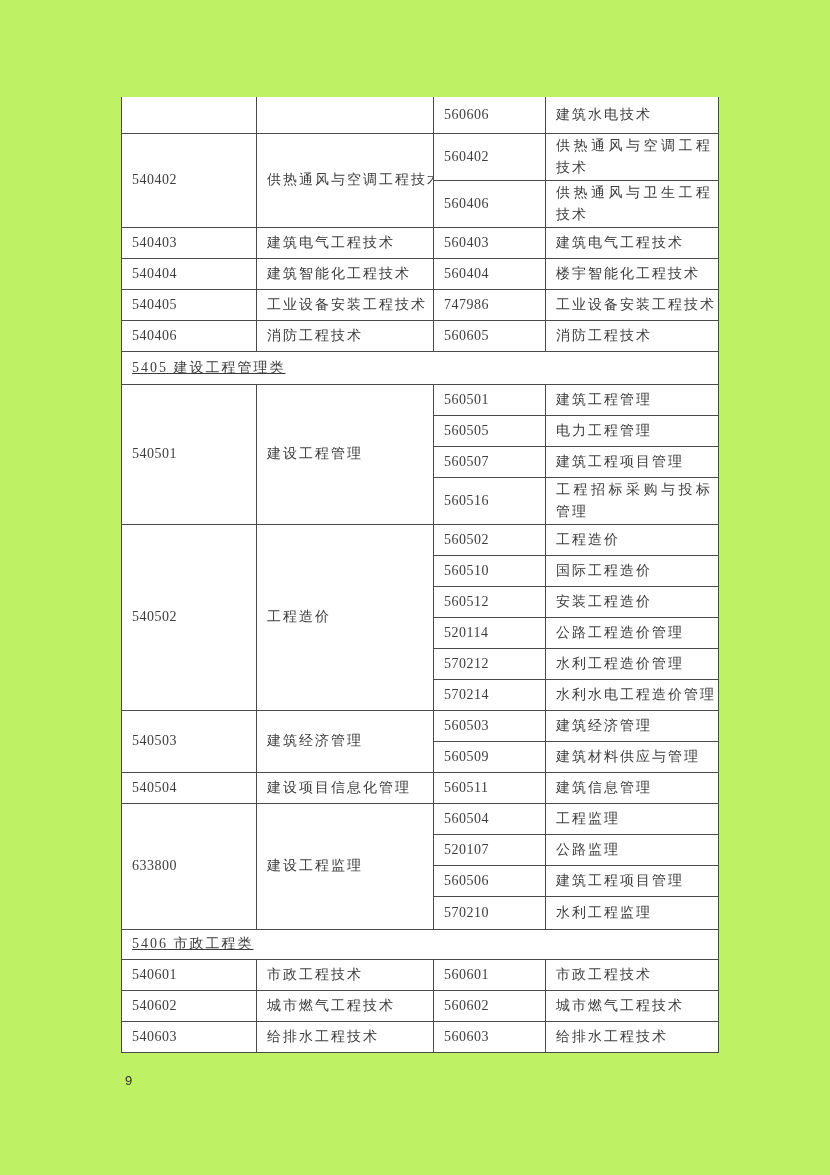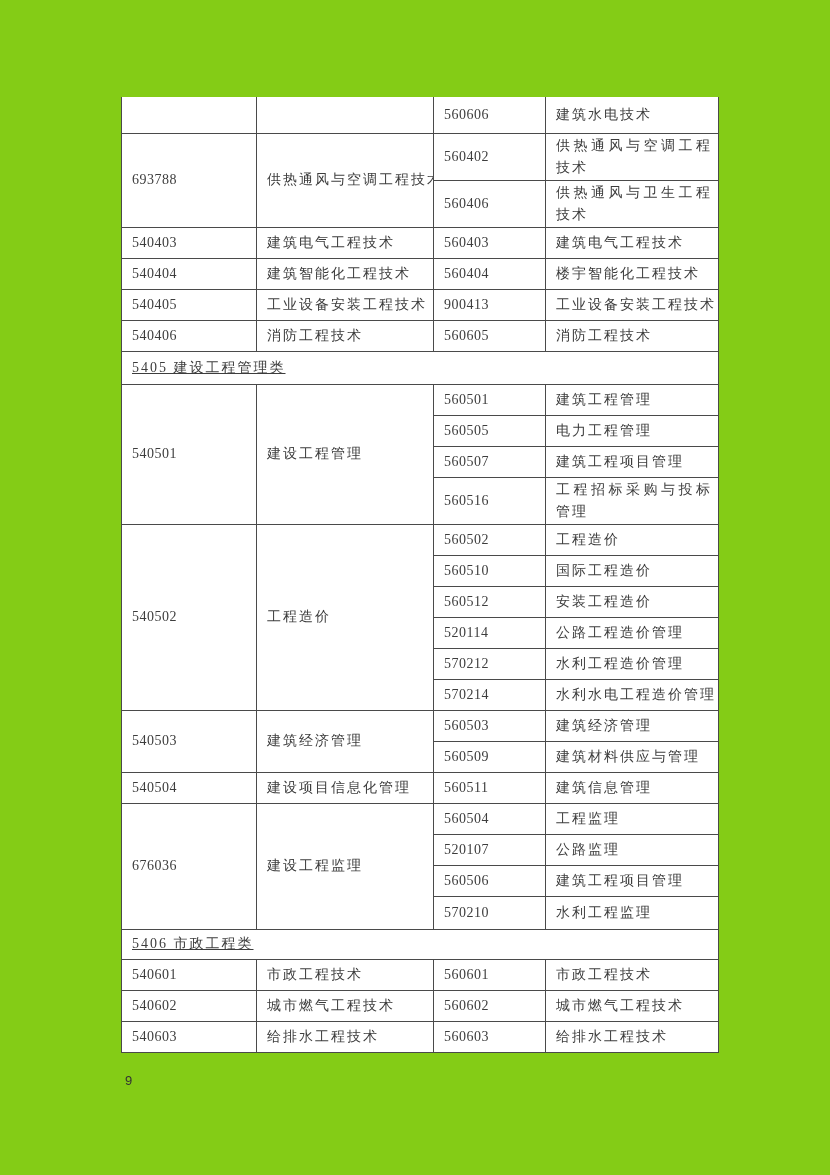--- a/index.html
+++ b/index.html
@@ -2,21 +2,21 @@
 <html><head>
 <meta charset="utf-8">
 <style>
   html, body { margin: 0; padding: 0; }
   body {
     width: 830px; height: 1175px;
     background: #ffffff;
     position: relative;
     font-family: "Liberation Serif", "DejaVu Serif", serif;
   }
-  .doc-page { position: absolute; inset: 0; background: #84cc16; overflow: hidden; }
+  .doc-page { position: absolute; inset: 0; background: #bef264; overflow: hidden; }
   table.majors {
     position: absolute; left: 121px; top: 97px;
     width: 597px;
     border-collapse: collapse;
     table-layout: fixed;
   }
   table.majors td {
     border: 1px solid #4a4a4a;
     font-size: 14px;
     color: #3d3d3d;
@@ -54,21 +54,21 @@
         <col style="width: 173px;">
       </colgroup>
     <tbody id="majors-tbody">
         <tr style="height: 36px;">
           <td class="code"></td>
           <td class="name"></td>
           <td class="code">560606</td>
           <td class="name">建筑水电技术</td>
         </tr>
         <tr style="height: 44px;">
-          <td rowspan="2" class="code">693788</td>
+          <td rowspan="2" class="code">540402</td>
           <td rowspan="2" class="name">供热通风与空调工程技术</td>
           <td class="code">560402</td>
           <td class="name2">供热通风与空调工程技术</td>
         </tr>
         <tr style="height: 44px;">
           <td class="code">560406</td>
           <td class="name2">供热通风与卫生工程技术</td>
         </tr>
         <tr style="height: 31px;">
           <td class="code">540403</td>
@@ -78,21 +78,21 @@
         </tr>
         <tr style="height: 31px;">
           <td class="code">540404</td>
           <td class="name">建筑智能化工程技术</td>
           <td class="code">560404</td>
           <td class="name">楼宇智能化工程技术</td>
         </tr>
         <tr style="height: 31px;">
           <td class="code">540405</td>
           <td class="name">工业设备安装工程技术</td>
-          <td class="code">900413</td>
+          <td class="code">747986</td>
           <td class="name">工业设备安装工程技术</td>
         </tr>
         <tr style="height: 31px;">
           <td class="code">540406</td>
           <td class="name">消防工程技术</td>
           <td class="code">560605</td>
           <td class="name">消防工程技术</td>
         </tr>
         <tr style="height: 33px;">
           <td colspan="4" class="section">5405 建设工程管理类</td>
@@ -151,21 +151,21 @@
           <td class="code">560509</td>
           <td class="name">建筑材料供应与管理</td>
         </tr>
         <tr style="height: 31px;">
           <td class="code">540504</td>
           <td class="name">建设项目信息化管理</td>
           <td class="code">560511</td>
           <td class="name">建筑信息管理</td>
         </tr>
         <tr style="height: 31px;">
-          <td rowspan="4" class="code">676036</td>
+          <td rowspan="4" class="code">633800</td>
           <td rowspan="4" class="name">建设工程监理</td>
           <td class="code">560504</td>
           <td class="name">工程监理</td>
         </tr>
         <tr style="height: 31px;">
           <td class="code">520107</td>
           <td class="name">公路监理</td>
         </tr>
         <tr style="height: 31px;">
           <td class="code">560506</td>

